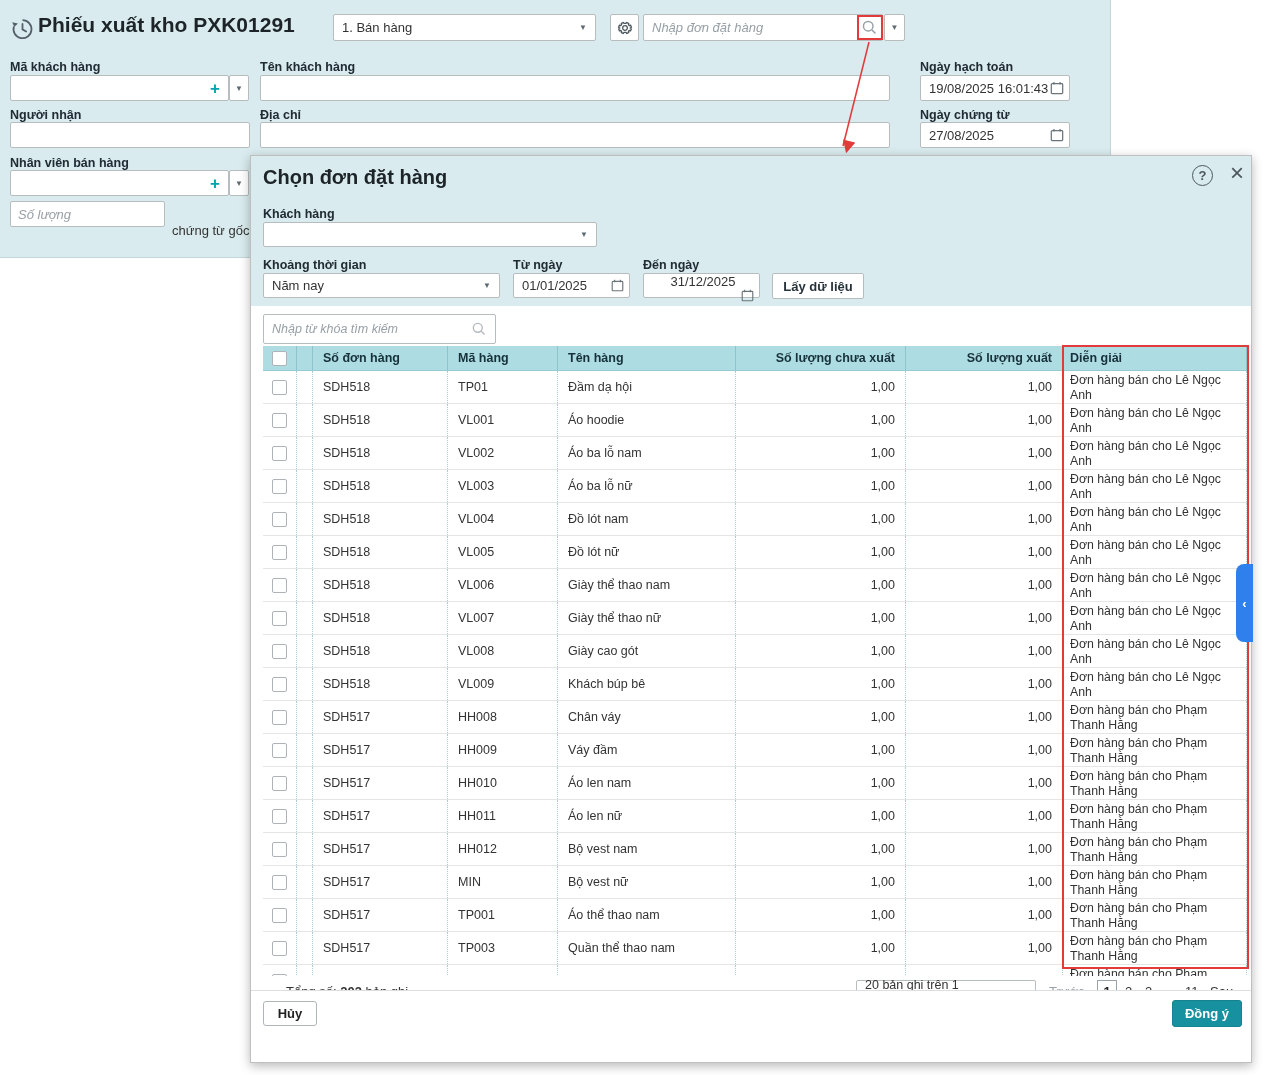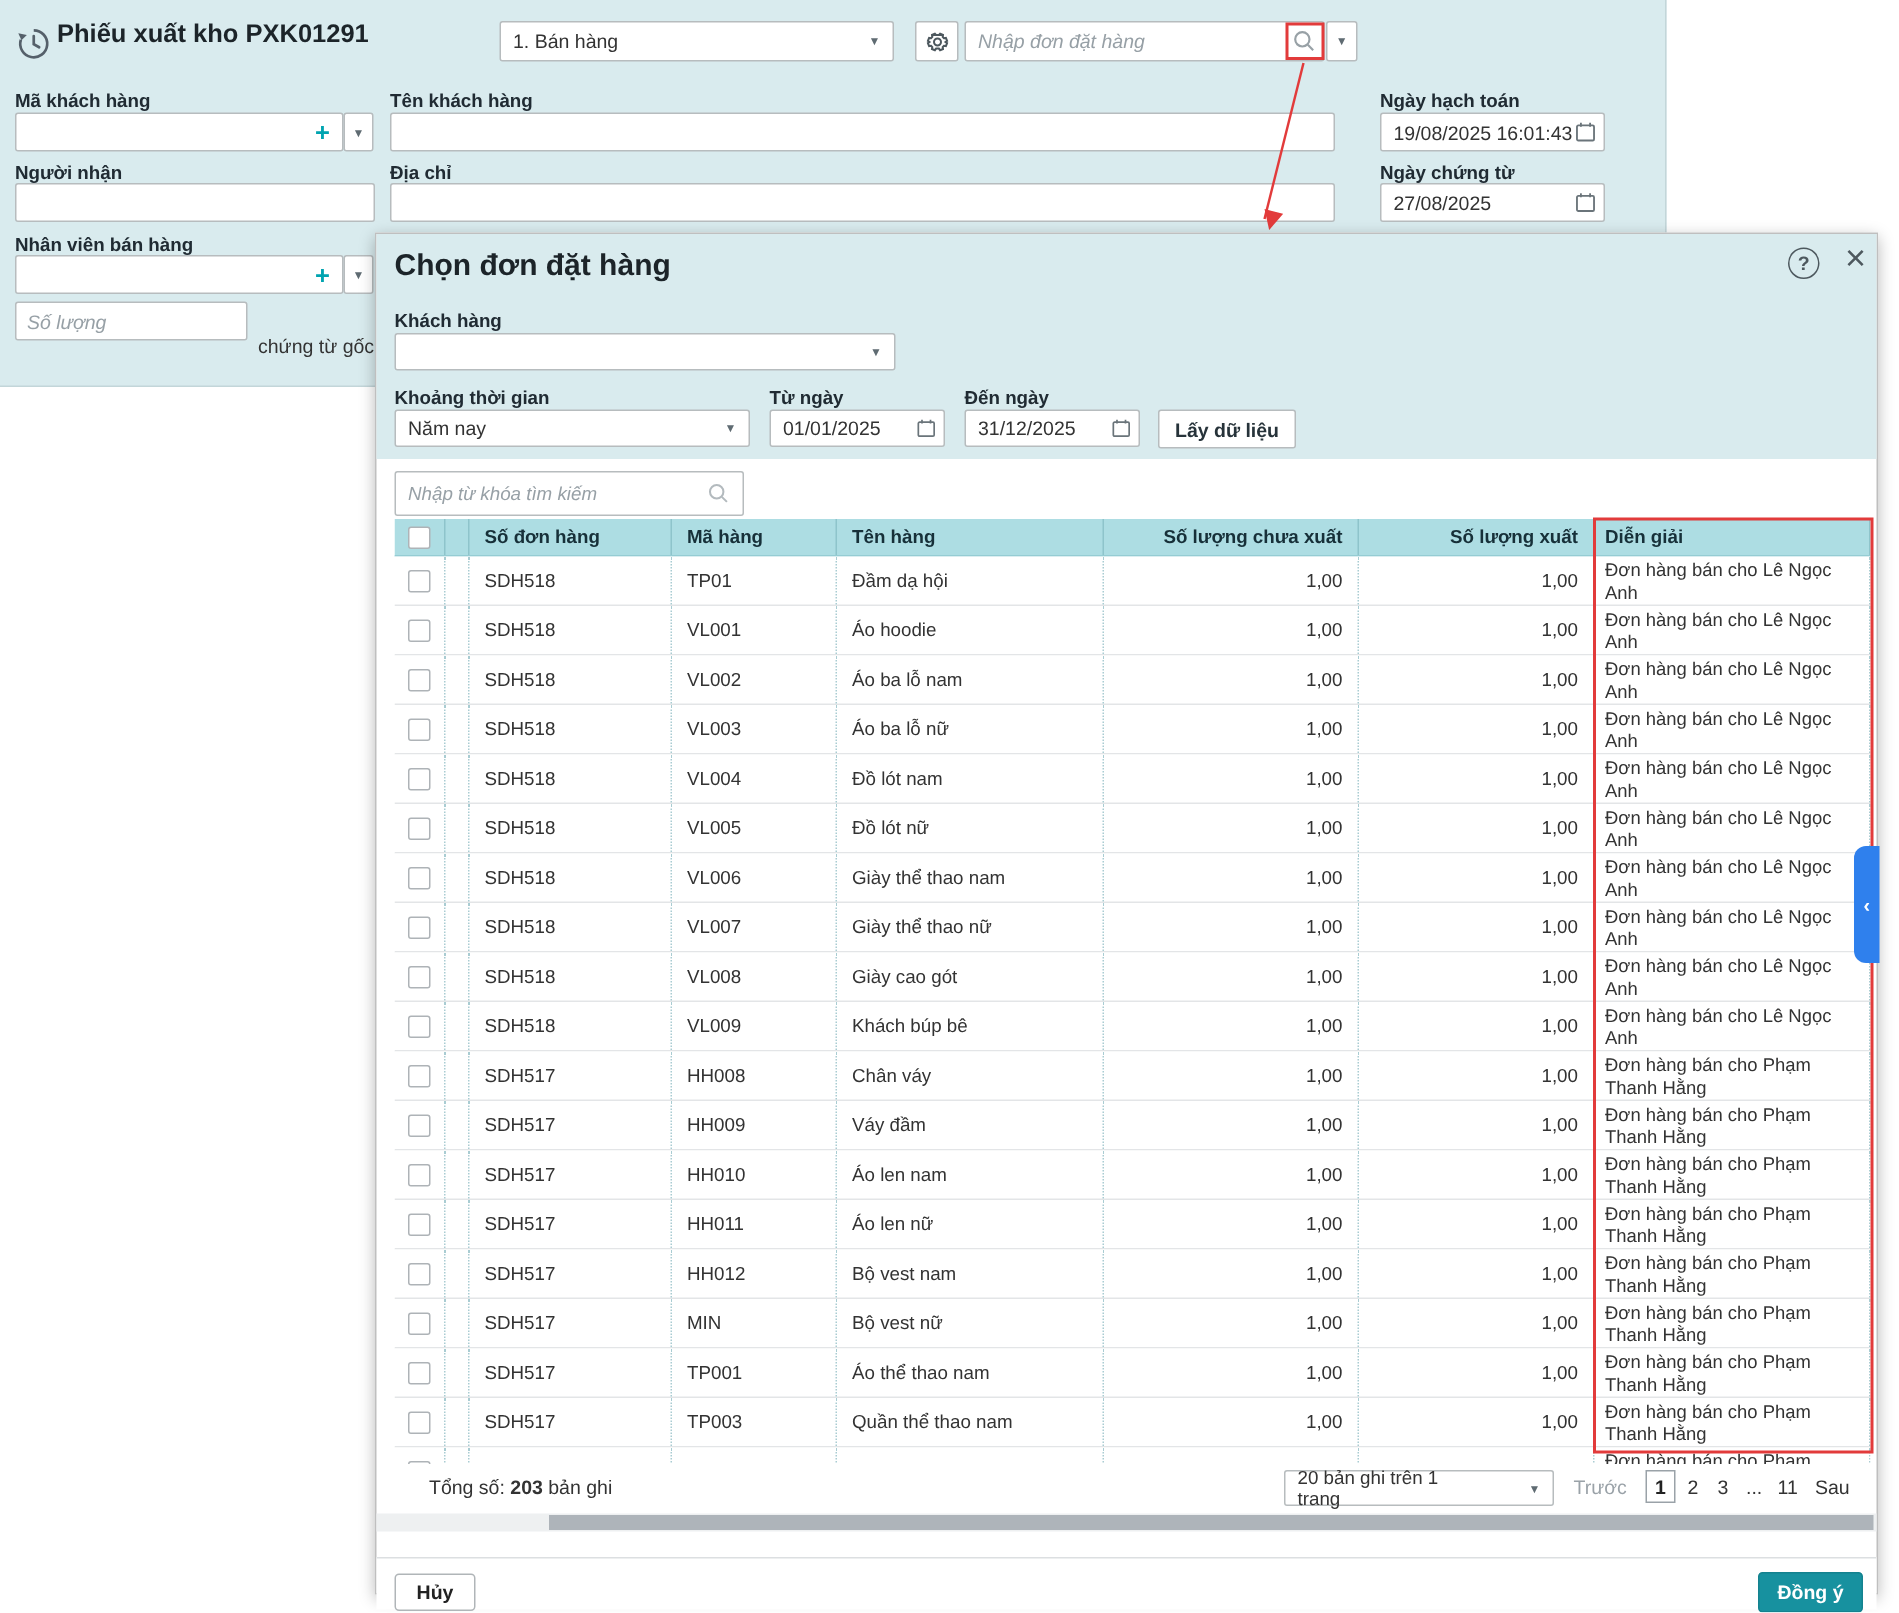--- a/index.html
+++ b/index.html
@@ -3,21 +3,21 @@
 <meta charset="utf-8">
 <style>
   * { margin:0; padding:0; box-sizing:border-box; }
   html,body { background:#fff; }
   body { font-family:"Liberation Sans","DejaVu Sans",sans-serif; color:#212b33; }
   .stage { position:relative; width:1266px; height:1075px; background:#fff; overflow:hidden; }
 
   
   .top-panel { position:absolute; left:0; top:0; width:1111px; height:258px;
     background:#d9ebee; border-right:1px solid #c3d6d9; border-bottom:1px solid #c3d6d9; }
-  .page-title { position:absolute; left:38px; top:13px; font-size:17px; font-weight:700; color:#1c2429; }
+  .page-title { position:absolute; left:38px; top:13px; font-size:21px; font-weight:700; color:#1c2429; }
   .history-ic { position:absolute; left:9px; top:16px; width:26px; height:26px; }
   .ctl { position:absolute; background:#fff; border:1px solid #b7bcbe; border-radius:2px; height:27px;
     font-size:13px; color:#333; display:flex; align-items:center; padding:0 8px; }
   .caret { font-size:8px; color:#5f6b72; margin-left:auto; }
   .caret-box { position:absolute; width:21px; height:27px; background:#fff; border:1px solid #b7bcbe;
     border-radius:2px; display:flex; align-items:center; justify-content:center; font-size:8px; color:#5f6b72; }
   input.fld { position:absolute; height:26px; background:#fff; border:1px solid #b7bcbe; border-radius:2px;
     font-size:13px; color:#333; padding:0 7px; font-family:inherit; }
   input.fld::placeholder { font-style:italic; color:#97a0a6; }
   .lbl { position:absolute; font-size:12.5px; font-weight:700; color:#202b33; white-space:nowrap; }
@@ -65,21 +65,21 @@
   
   .total-line { position:absolute; left:35px; top:828px; font-size:13px; color:#333; }
   .pager { position:absolute; left:0; top:822px; width:1000px; height:28px; font-size:13px; }
   .pgsel { left:605px; top:2px; width:180px; height:24px; position:absolute;gap:32px; }
   .pg-prev { position:absolute; left:798px; top:6px; color:#9aa2a8; }
   .pg-num { position:absolute; top:6px; color:#333; }
   .pg-cur { position:absolute; left:846px; top:2px; width:20px; height:22px; border:1px solid #9aa2a8;
     background:#fff; display:flex; align-items:center; justify-content:center; font-weight:700; color:#222; }
   .hscroll { position:absolute; left:0; top:853px; width:1000px; height:12px; background:#eef0f1; }
   .hthumb { position:absolute; left:115px; top:1px; width:883px; height:10px; background:#aeb4ba; }
-  .btm-bar { position:absolute; left:0; top:882px; width:1000px; height:35px; background:#fff;
+  .btm-bar { position:absolute; left:0; top:834px; width:1000px; height:35px; background:#fff;
     border-top:1px solid #dcdfe1; }
   .btn { position:absolute; border-radius:3px; font-size:13px; display:flex; align-items:center;
     justify-content:center; font-family:inherit; }
   .btn-cancel { left:12px; top:10px; width:54px; height:25px; background:#fff; border:1px solid #b0b5b8;
     color:#222; font-weight:700; }
   .btn-ok { left:921px; top:9px; width:70px; height:27px; background:#17919f; border:1px solid #14828f;
     color:#fff; font-weight:700; }
   .blue-tab { position:absolute; left:985px; top:408px; width:17px; height:78px; background:#2f80ed;
     border-radius:8px 0 0 8px; display:flex; align-items:center; justify-content:center;
     color:#fff; font-size:13px; font-weight:700; }
@@ -195,21 +195,21 @@
       <div class="ctl" style="left:262px; top:117px; width:117px; height:25px; padding-right:5px;">
         <span>01/01/2025</span>
         <svg class="cal-ic" style="margin-left:auto;" width="13" height="13" viewBox="0 0 16 16">
           <rect x="1.5" y="3" width="13" height="11.5" rx="1" fill="none" stroke="#6a747a" stroke-width="1.4"></rect>
           <line x1="4.5" y1="1" x2="4.5" y2="4" stroke="#6a747a" stroke-width="1.4"></line>
           <line x1="11.5" y1="1" x2="11.5" y2="4" stroke="#6a747a" stroke-width="1.4"></line>
         </svg>
       </div>
 
       <div class="lbl" style="left:392px; top:102px;">Đến ngày</div>
-      <div class="ctl" style="left:392px; top:117px; width:117px; height:25px; padding-right:5px;">
+      <div class="ctl" style="left:392px; top:117px; width:117px; height:25px; padding-right:5px;flex-direction:column;">
         <span>31/12/2025</span>
         <svg class="cal-ic" style="margin-left:auto;" width="13" height="13" viewBox="0 0 16 16">
           <rect x="1.5" y="3" width="13" height="11.5" rx="1" fill="none" stroke="#6a747a" stroke-width="1.4"></rect>
           <line x1="4.5" y1="1" x2="4.5" y2="4" stroke="#6a747a" stroke-width="1.4"></line>
           <line x1="11.5" y1="1" x2="11.5" y2="4" stroke="#6a747a" stroke-width="1.4"></line>
         </svg>
       </div>
 
       <div class="ctl" style="left:521px; top:117px; width:92px; height:26px; justify-content:center; font-weight:700; color:#27333a;">Lấy dữ liệu</div>
     </div>

